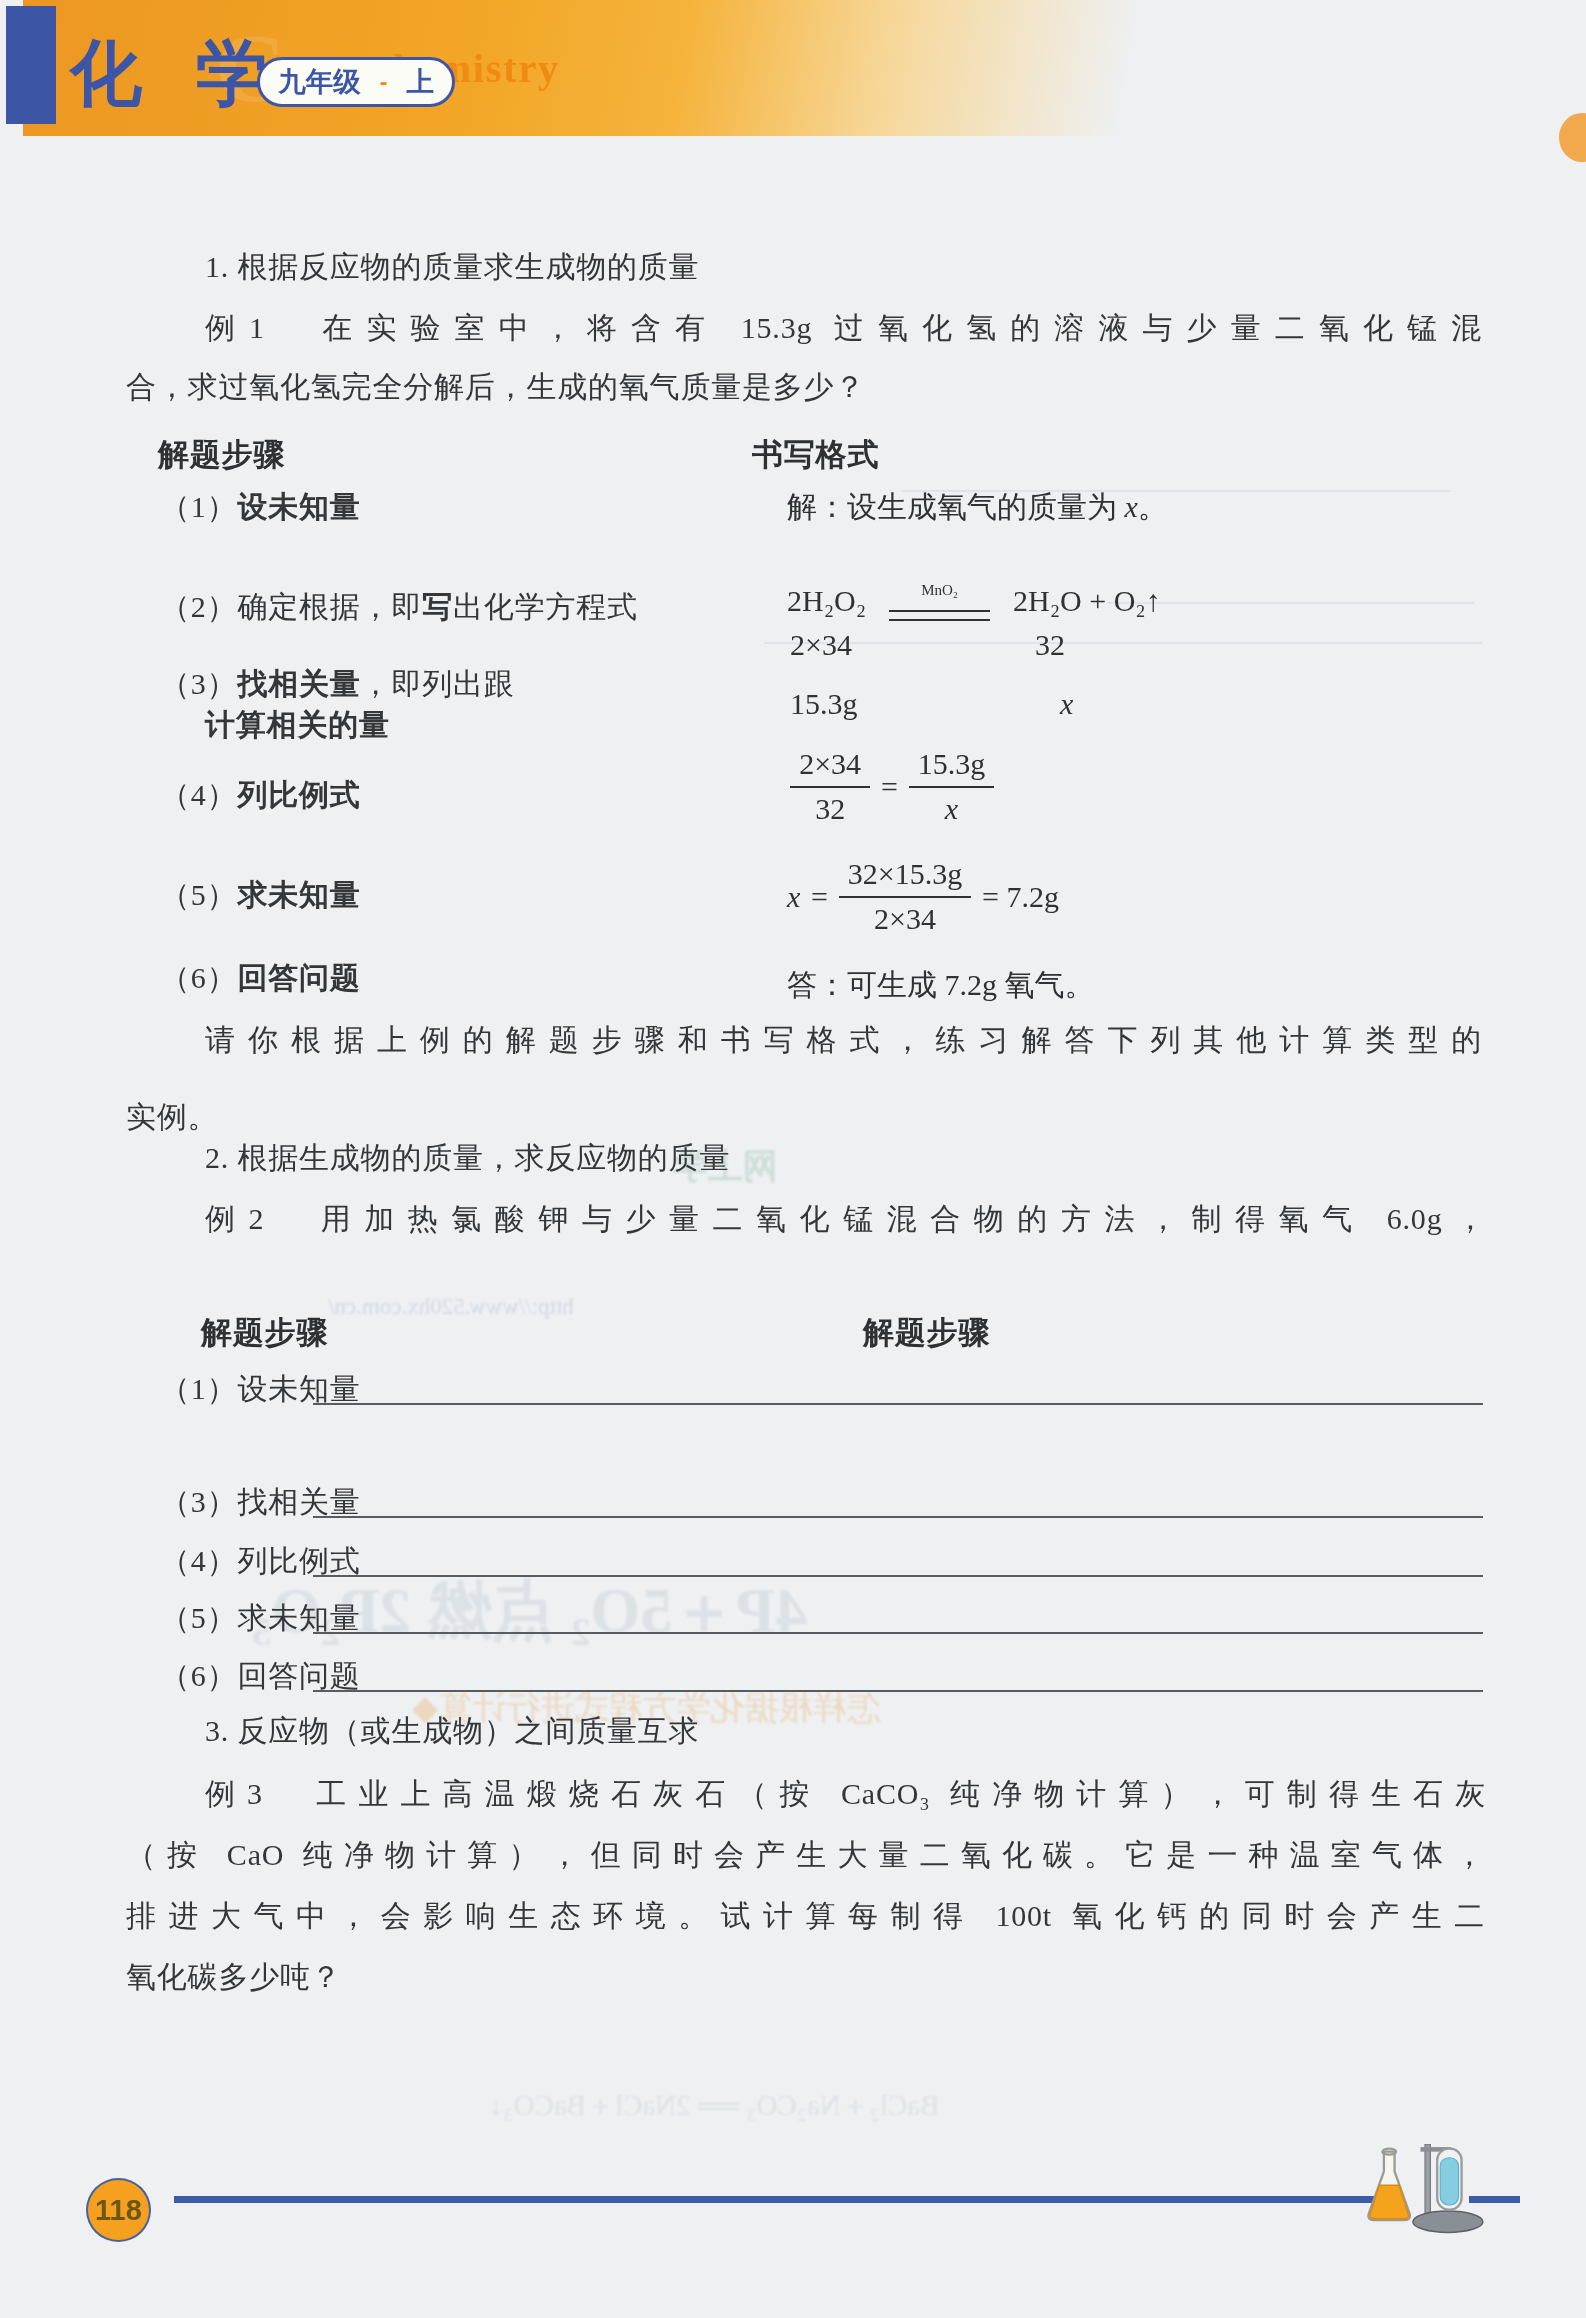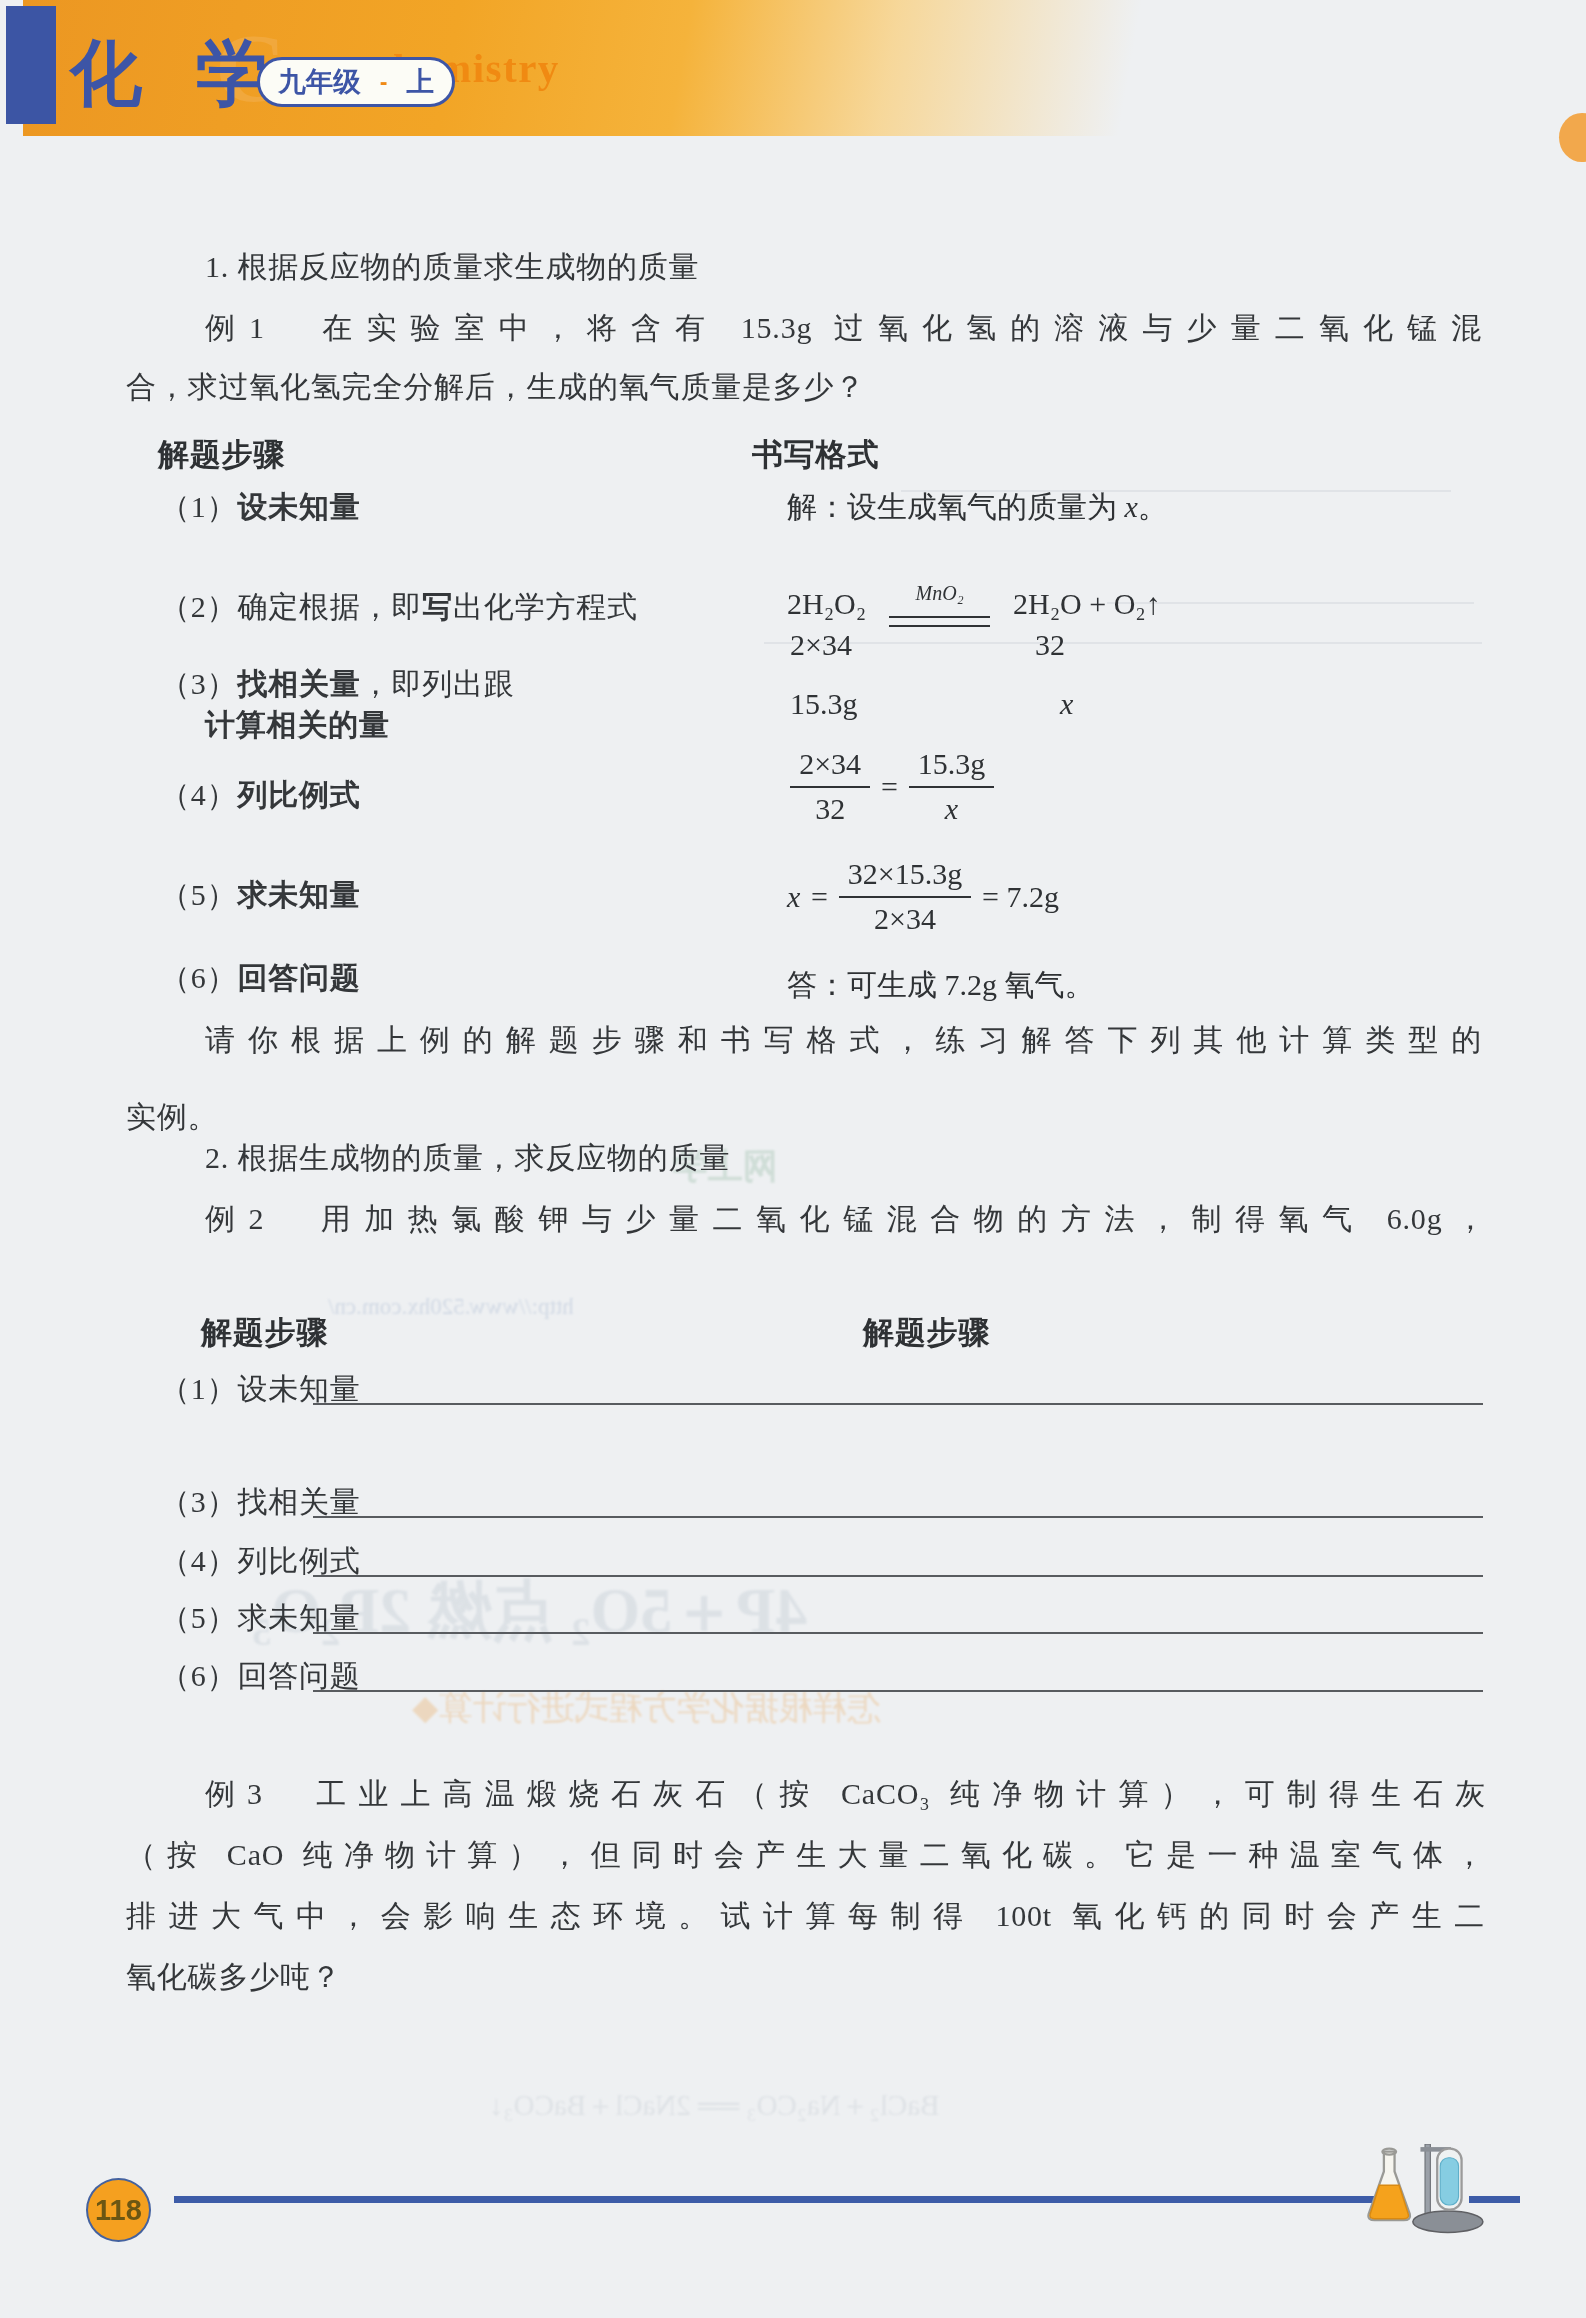--- a/index.html
+++ b/index.html
@@ -34,21 +34,21 @@
   .it{font-style:italic; font-family:"Liberation Serif","DejaVu Serif",serif;}
   
   .step{position:absolute; left:160px; font-size:30px; white-space:nowrap; letter-spacing:0.8px;}
   .skey{font-family:"Liberation Sans","DejaVu Sans",sans-serif; font-weight:bold;}
   
   .mathline{position:absolute; font-size:30px; color:#2f3235; white-space:nowrap;}
   .frac{display:inline-block; vertical-align:middle; text-align:center;}
   .frac .fn{display:block; padding:0 9.2px 4.6px; border-bottom:2.3px solid #2f3235;}
   .frac .fd{display:block; padding-top:4.6px;}
   .eq-stack{display:inline-block; text-align:center; margin:0 12.2px; vertical-align:4.6px;}
-  .eq-stack .cat{display:block; font-size:20px; margin-bottom:11px; letter-spacing:0;font-style:italic;}
+  .eq-stack .cat{display:block; font-size:15px; margin-bottom:11px; letter-spacing:0;}
   .eq-stack .dbl{display:block; height:6.9px; width:101px; border-top:2.3px solid #2f3235; border-bottom:2.3px solid #2f3235;}
   .mrow{display:inline-flex; align-items:center; gap:10.7px;}
   
   .t2row{position:absolute; left:126px; width:1363px; height:41px;}
   .t2label{position:absolute; left:34px; top:0; font-size:30px; letter-spacing:0.8px; white-space:nowrap;}
   .t2line{position:absolute; left:187px; right:6.1px; top:34px; height:0; border-bottom:2.3px solid #585b5f;}
   
   .page-circle{
     position:absolute; left:86px; top:2178px; width:61px; height:60px; border-radius:50%;
     background:#f5a01f; border:2.3px solid #44629f; display:flex; align-items:center; justify-content:center;
@@ -190,20 +190,21 @@
   </div>
   <div class="t2row" style="top:1598px;">
     <span class="t2label">（5）求未知量</span>
     <span class="t2line"></span>
   </div>
   <div class="t2row" style="top:1656px;">
     <span class="t2label">（6）回答问题</span>
     <span class="t2line"></span>
   </div>
 
+  <div class="line" style="left:205px; top:1711px;">3. 反应物（或生成物）之间质量互求</div>
   <div class="line flush" style="left:205px; top:1774px; width:1281px;">例3　工业上高温煅烧石灰石（按 CaCO₃ 纯净物计算），可制得生石灰</div>
   <div class="line flush" style="left:126px; top:1835px; width:1359px;">（按 CaO 纯净物计算），但同时会产生大量二氧化碳。它是一种温室气体，</div>
   <div class="line flush" style="left:126px; top:1896px; width:1359px;">排进大气中，会影响生态环境。试计算每制得 100t 氧化钙的同时会产生二</div>
   <div class="line" style="left:126px; top:1957px;">氧化碳多少吨？</div>
 
   <div class="page-circle">
     <span>118</span>
   </div>
   <div class="rule-seg" style="left:174px; width:1206px;"></div>
   <div class="rule-seg" style="left:1469px; width:51px;"></div>

